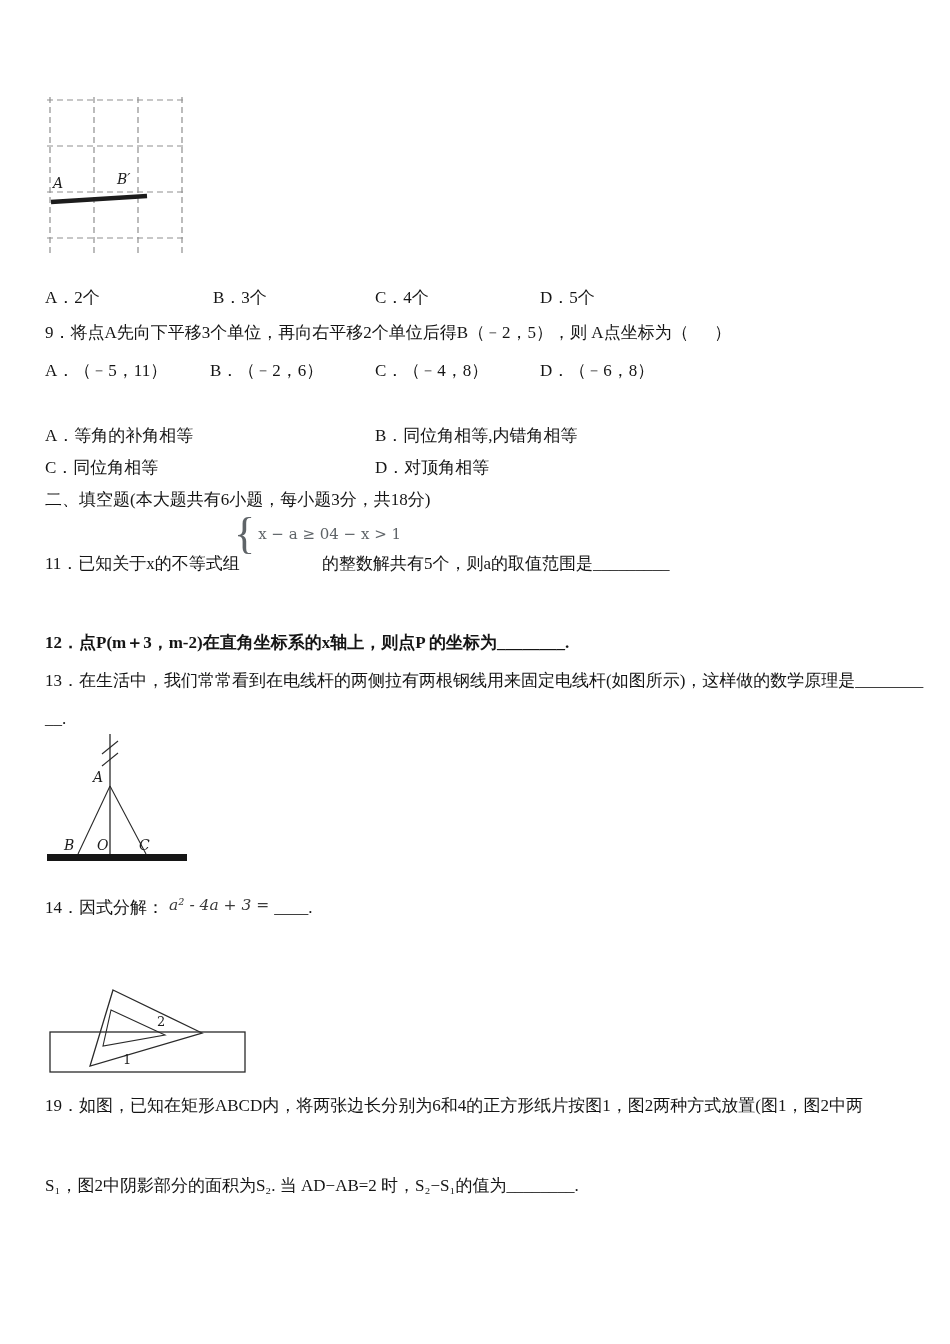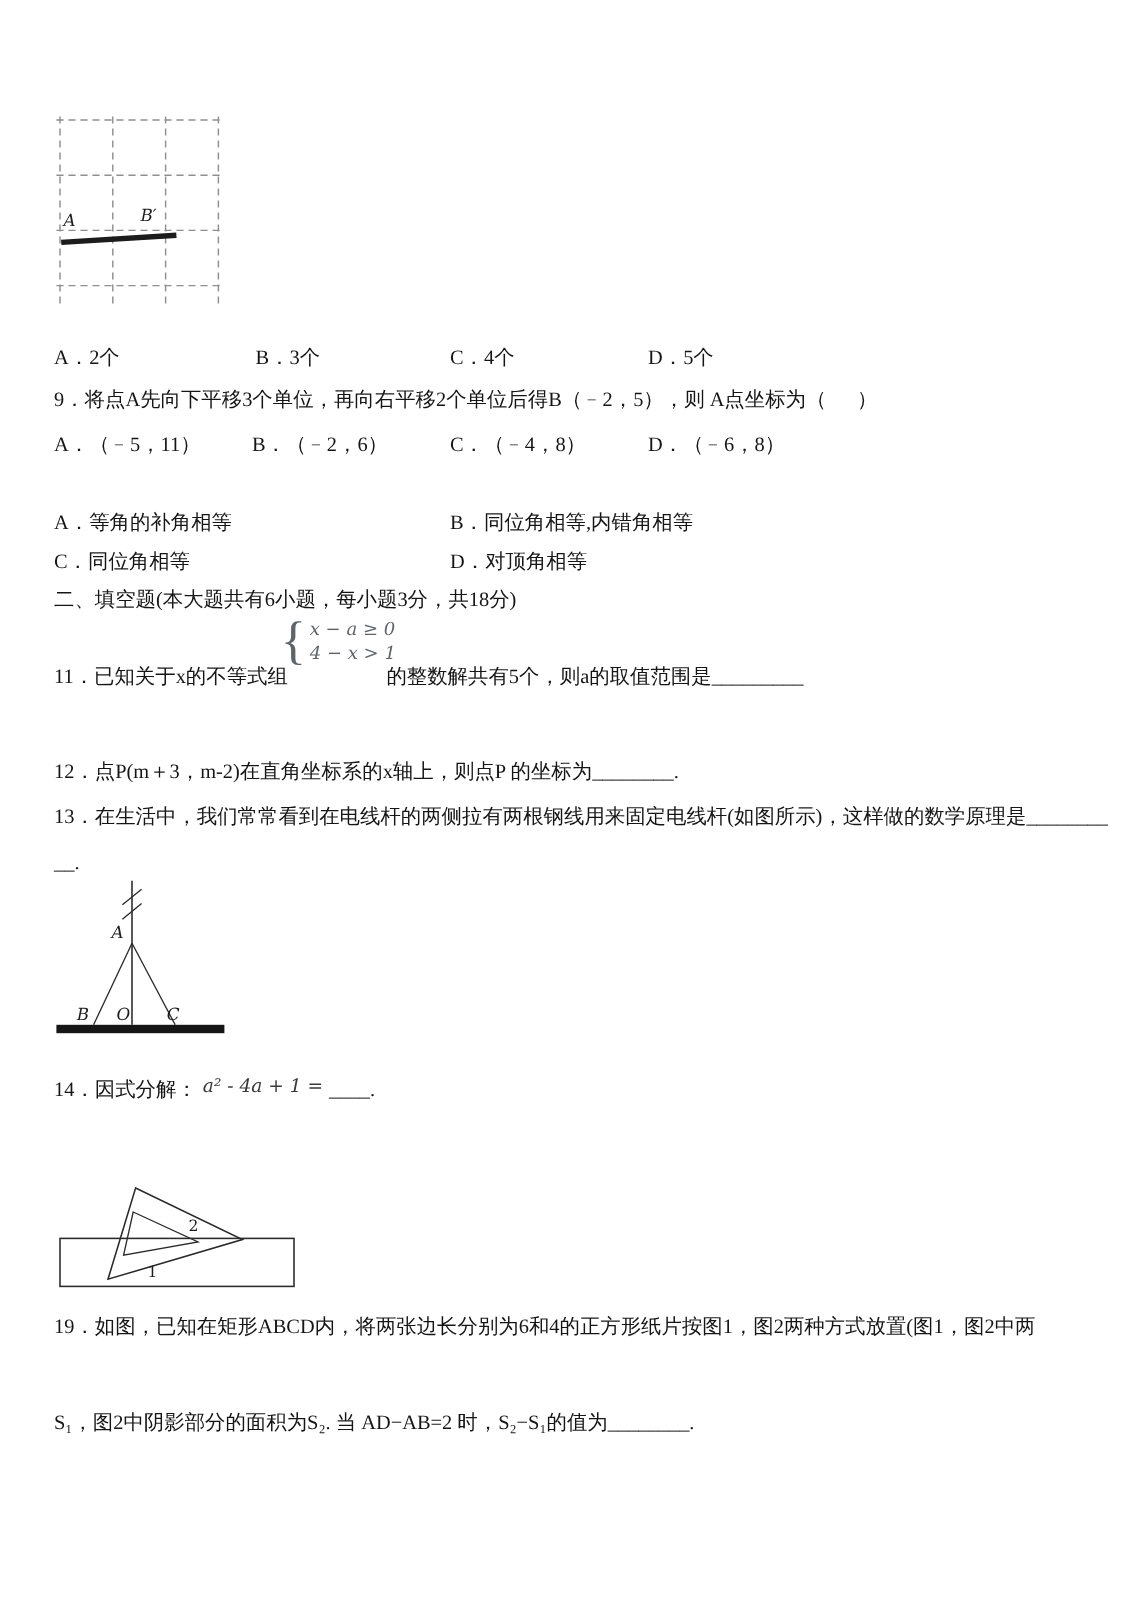--- a/index.html
+++ b/index.html
@@ -1,31 +1,31 @@
 <!DOCTYPE html>
 <html><head>
 <meta charset="utf-8">
 <style>
   *{box-sizing:border-box}
   html,body{margin:0;padding:0;background:#ffffff}
   .page{position:relative;width:950px;height:1344px;background:#fff;overflow:hidden;
         font-family:"Liberation Serif","DejaVu Serif",serif;color:#151515}
   .t{position:absolute;font-size:17px;line-height:1.25;white-space:pre}
-  .b{font-weight:400}
+  .b{font-weight:700}
   .fig{position:absolute}
   .dash{stroke:#8f8f8f;stroke-width:1.2;stroke-dasharray:6 4;fill:none}
   .solid{stroke:#2a2a2a;stroke-width:1.3;fill:none}
   .thin{stroke:#2a2a2a;stroke-width:1.1;fill:none}
   .thick{stroke:#1c1c1c;stroke-width:4.5;fill:none}
   svg text{font-family:"DejaVu Serif","Liberation Serif",serif;font-style:italic;fill:#1d1d1d;font-size:14px}
   svg text.num{font-style:normal;font-size:13px}
   .ineq{position:absolute;display:flex;align-items:center;color:#5f6468}
   .ineq .brace{font-size:44px;line-height:44px;font-weight:400;font-style:normal}
-  .ineq .rows{display:flex;flex-direction:column;margin-left:3px;font-size:15px;line-height:20px;
-              font-family:"DejaVu Serif",serif;font-style:italic}
+  .ineq .rows{display:flex;margin-left:3px;font-size:15px;line-height:20px;
+              font-family:"DejaVu Serif",serif;}
   .formula{font-family:"DejaVu Serif",serif;font-style:italic;font-size:15.5px;color:#3a3a3a;
            position:relative;top:-3px;padding:0 5px}
 </style>
 </head>
 <body>
 
 <div class="page">
 
   <svg class="fig" style="left:45px;top:88px" width="150" height="172">
     <line class="dash" x1="5" y1="9" x2="5" y2="166"></line>
@@ -80,21 +80,21 @@
     <line class="thin" x1="57" y1="38" x2="73" y2="25"></line>
     <line class="thin" x1="65" y1="58" x2="33" y2="126"></line>
     <line class="thin" x1="65" y1="58" x2="101" y2="126"></line>
     <rect x="2" y="126" width="140" height="7" fill="#161616"></rect>
     <text x="48" y="54">A</text>
     <text x="19" y="122">B</text>
     <text x="52" y="122">O</text>
     <text x="94" y="122">C</text>
   </svg>
 
-  <div class="t" style="left:45px;top:897px"><span>14．因式分解：</span><span class="formula">a² - 4a + 1 =</span><span>____.</span></div>
+  <div class="t" style="left:45px;top:897px"><span>14．因式分解：</span><span class="formula">a² - 4a + 3 =</span><span>____.</span></div>
 
 
   <svg class="fig" style="left:45px;top:980px" width="210" height="100">
     <rect class="solid" x="5" y="52" width="195" height="40"></rect>
     <polygon class="solid" points="68,10 157,53 45,86" fill="none"></polygon>
     <polygon class="thin" points="66,30 120,55 58,66" fill="none"></polygon>
     <text class="num" x="112" y="46">2</text>
     <text class="num" x="78" y="84">1</text>
   </svg>
 

